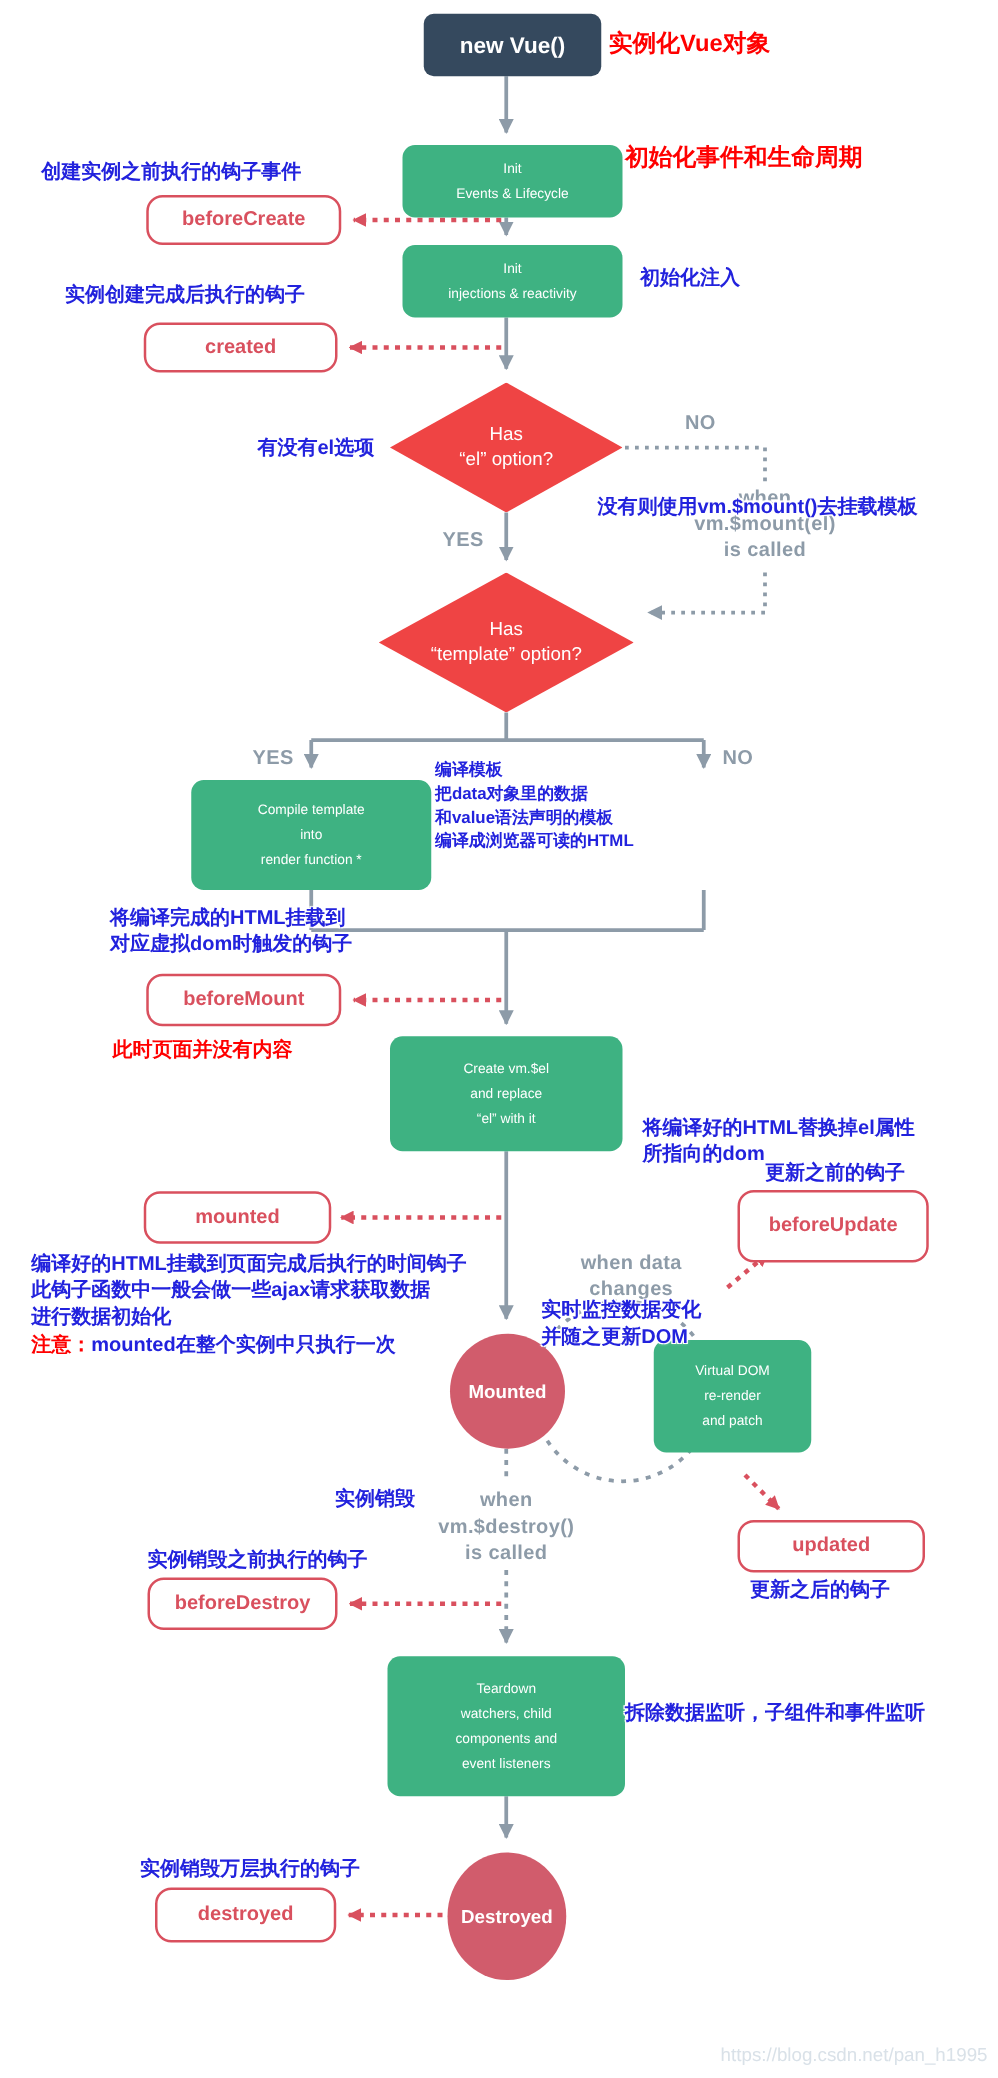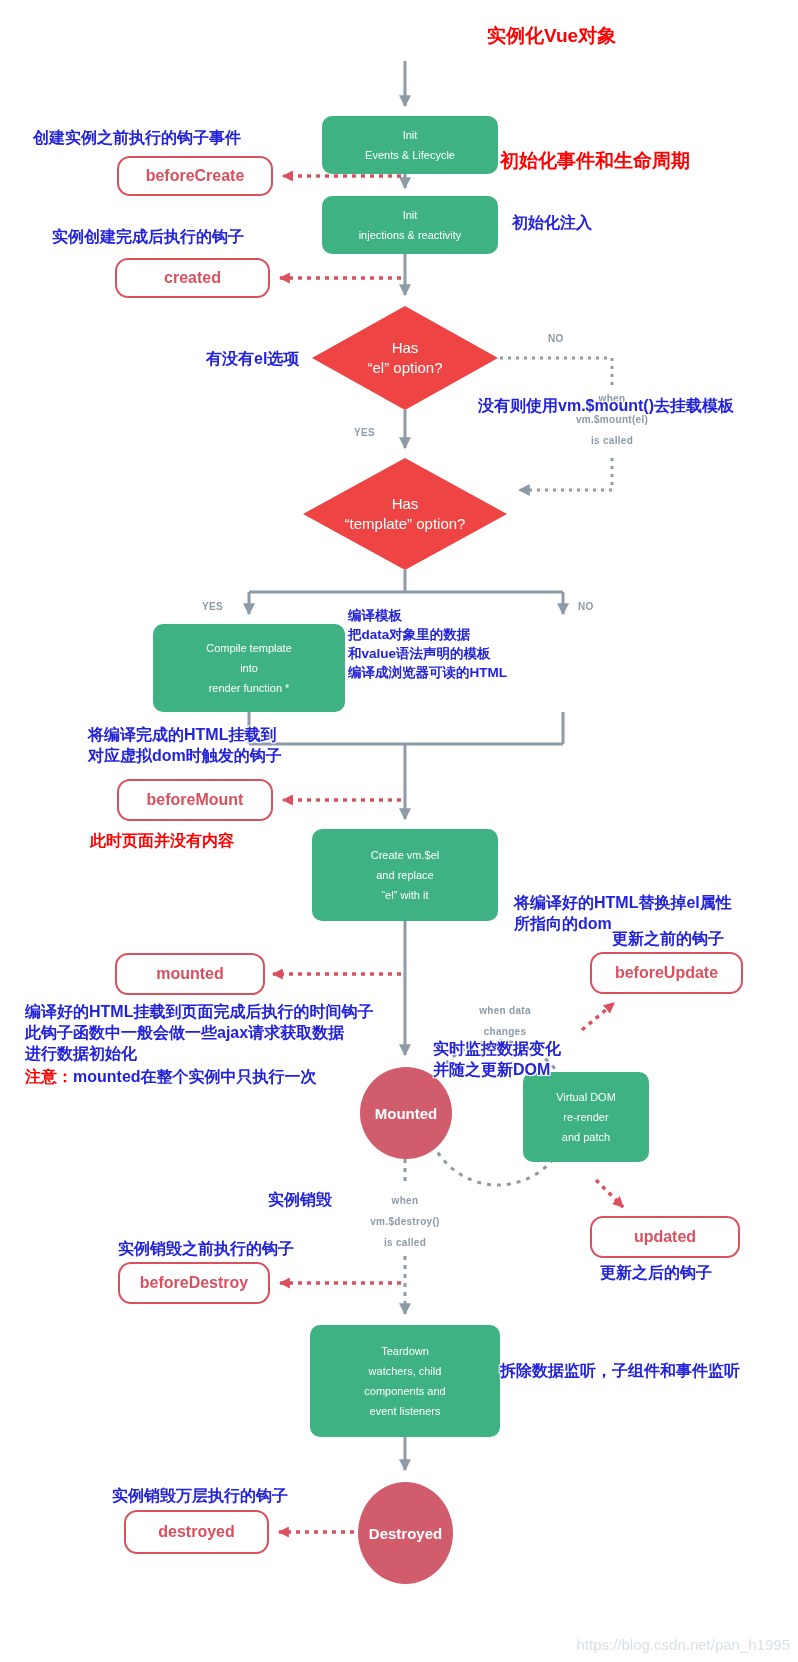--- a/index.html
+++ b/index.html
@@ -11,21 +11,21 @@
   
   .node{z-index:2;display:flex;align-items:center;justify-content:center;text-align:center;}
   .navy-box{background:#35495e;color:#fff;border-radius:8px;font-weight:bold;font-size:18px;}
   .green-box{background:#3eb282;color:#fff;border-radius:10px;font-size:11px;line-height:20px;}
   .diamond{background:#ef4444;color:#fff;font-size:15px;line-height:20px;
            clip-path:polygon(50% 0%,100% 50%,50% 100%,0% 50%);}
   .hook-box{background:#fff;border:2.5px solid #d9505e;border-radius:13px;color:#d9505e;
             font-weight:bold;font-size:16px;}
   .state-circle{background:#d15c6c;color:#fff;border-radius:50%;font-weight:bold;font-size:15px;}
   
-  .glabel{z-index:3;color:#8d9ba8;font-weight:bold;font-size:10px;line-height:21px;letter-spacing:.3px;}
+  .glabel{z-index:3;color:#8d9ba8;font-weight:bold;font-size:16px;line-height:21px;letter-spacing:.3px;}
   .center{text-align:center;}
   .note{z-index:3;font-weight:bold;font-size:16px;line-height:21px;
         text-shadow:-1px -1px 0 #fff,1px -1px 0 #fff,-1px 1px 0 #fff,1px 1px 0 #fff,0 0 3px #fff;}
   .blue{color:#2222dd;}
   .red{color:#ff0000;}
   .big{font-size:19px;}
   .small{font-size:13.5px;line-height:19px;}
   .watermark{z-index:3;color:#d9e1e8;font-size:15px;}
 </style>
 </head>
@@ -74,20 +74,23 @@
       <path d="M401 278 H280" marker-end="url(#ar)"></path>
       <path d="M401 800 H283" marker-end="url(#ar)"></path>
       <path d="M401 974 H273" marker-end="url(#ar)"></path>
       <path d="M582 1030 L614 1003" marker-end="url(#ar)"></path>
       <path d="M596 1180 L623 1207" marker-end="url(#ar)"></path>
       <path d="M401 1283 H280" marker-end="url(#ar)"></path>
       <path d="M354 1532 H279" marker-end="url(#ar)"></path>
     </g>
   </svg>
 
+  <div class="abs node navy-box" style="left:339px;top:11px;width:142px;height:50px;">
+    <span class="pre">new Vue()</span>
+  </div>
 
   <div class="abs node green-box" style="left:322px;top:116px;width:176px;height:58px;">
     <span class="pre">Init
 Events &amp; Lifecycle</span>
   </div>
 
   <div class="abs node green-box" style="left:322px;top:196px;width:176px;height:58px;">
     <span class="pre">Init
 injections &amp; reactivity</span>
   </div>
@@ -145,21 +148,21 @@
   </div>
 
   <div class="abs node hook-box" style="left:117px;top:779px;width:156px;height:42px;">
     <span>beforeMount</span>
   </div>
 
   <div class="abs node hook-box" style="left:115px;top:953px;width:150px;height:42px;">
     <span>mounted</span>
   </div>
 
-  <div class="abs node hook-box" style="left:590px;top:952px;width:153px;height:42px;">
+  <div class="abs node hook-box" style="left:590px;top:952px;width:153px;height:58px;">
     <span>beforeUpdate</span>
   </div>
 
   <div class="abs node hook-box" style="left:590px;top:1216px;width:150px;height:42px;">
     <span>updated</span>
   </div>
 
   <div class="abs node hook-box" style="left:118px;top:1262px;width:152px;height:42px;">
     <span>beforeDestroy</span>
   </div>
@@ -175,21 +178,21 @@
   <div class="abs glabel center pre" style="left:542px;top:388px;width:140px;">when
 vm.$mount(el)
 is called</div>
   <div class="abs glabel center pre" style="left:445px;top:1000px;width:120px;">when data
 changes</div>
   <div class="abs glabel center pre" style="left:340px;top:1190px;width:130px;">when
 vm.$destroy()
 is called</div>
 
   <div class="abs note red big" style="left:487px;top:25px;">实例化Vue对象</div>
-  <div class="abs note red big" style="left:500px;top:150px;text-align:right;">初始化事件和生命周期</div>
+  <div class="abs note red big" style="left:500px;top:116px;text-align:right;">初始化事件和生命周期</div>
   <div class="abs note red" style="left:90px;top:830px;">此时页面并没有内容</div>
 
   <div class="abs note blue" style="left:33px;top:127px;">创建实例之前执行的钩子事件</div>
   <div class="abs note blue" style="left:512px;top:212px;">初始化注入</div>
   <div class="abs note blue" style="left:52px;top:226px;">实例创建完成后执行的钩子</div>
   <div class="abs note blue" style="left:206px;top:348px;">有没有el选项</div>
   <div class="abs note blue" style="left:478px;top:395px;">没有则使用vm.$mount()去挂载模板</div>
   <div class="abs note blue small pre" style="left:348px;top:606px;">编译模板
 把data对象里的数据
 和value语法声明的模板

